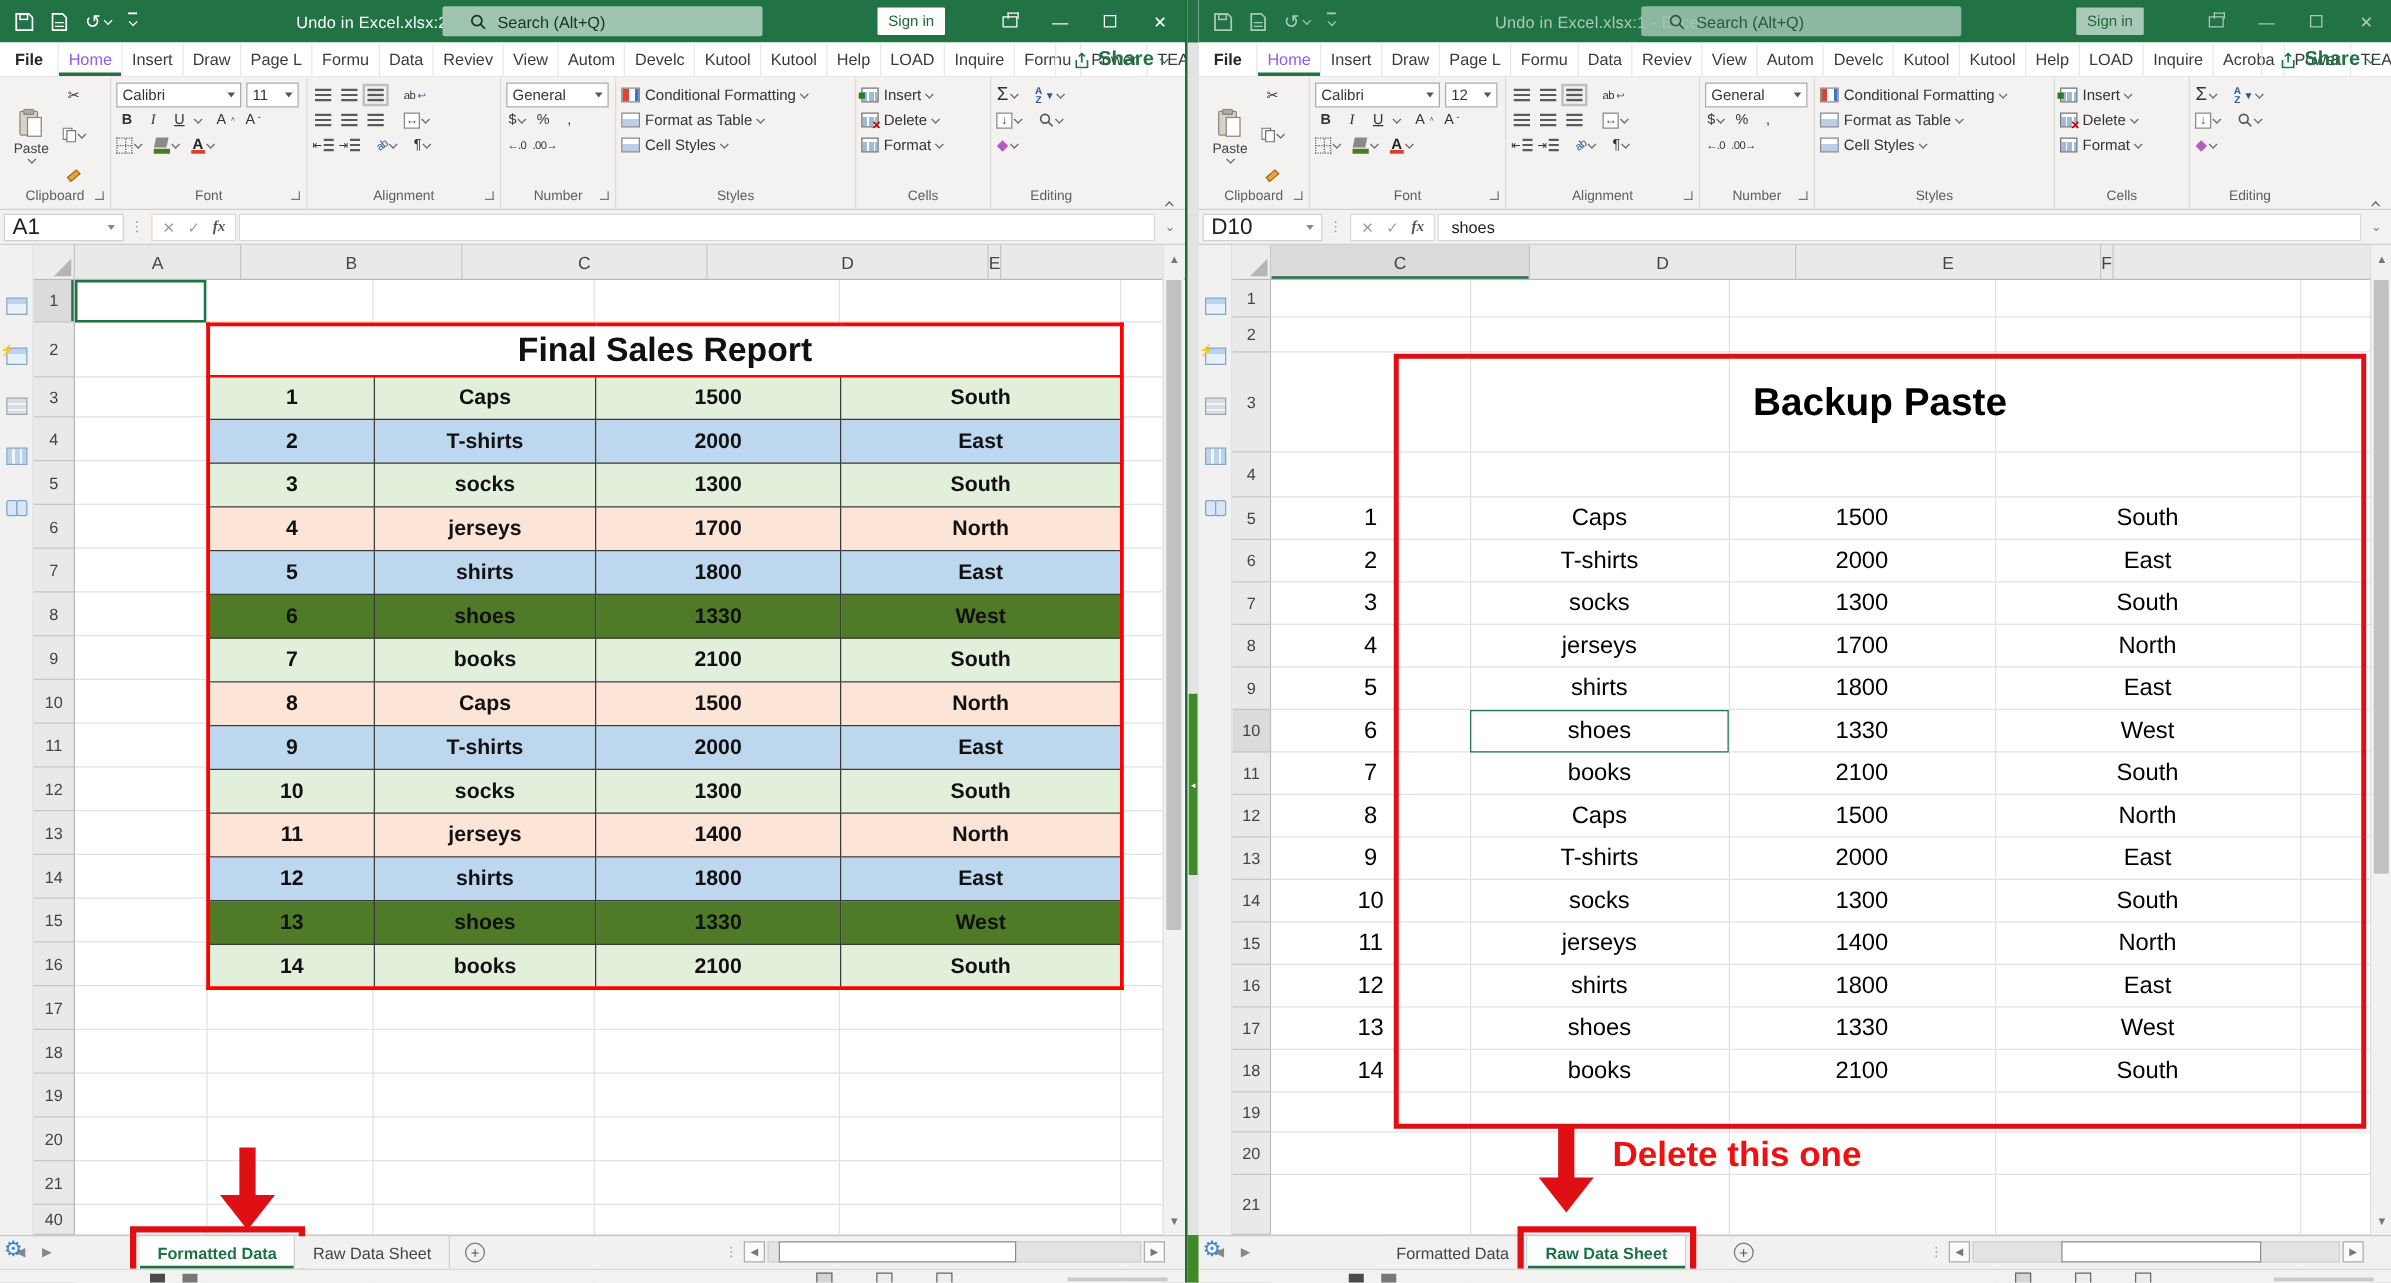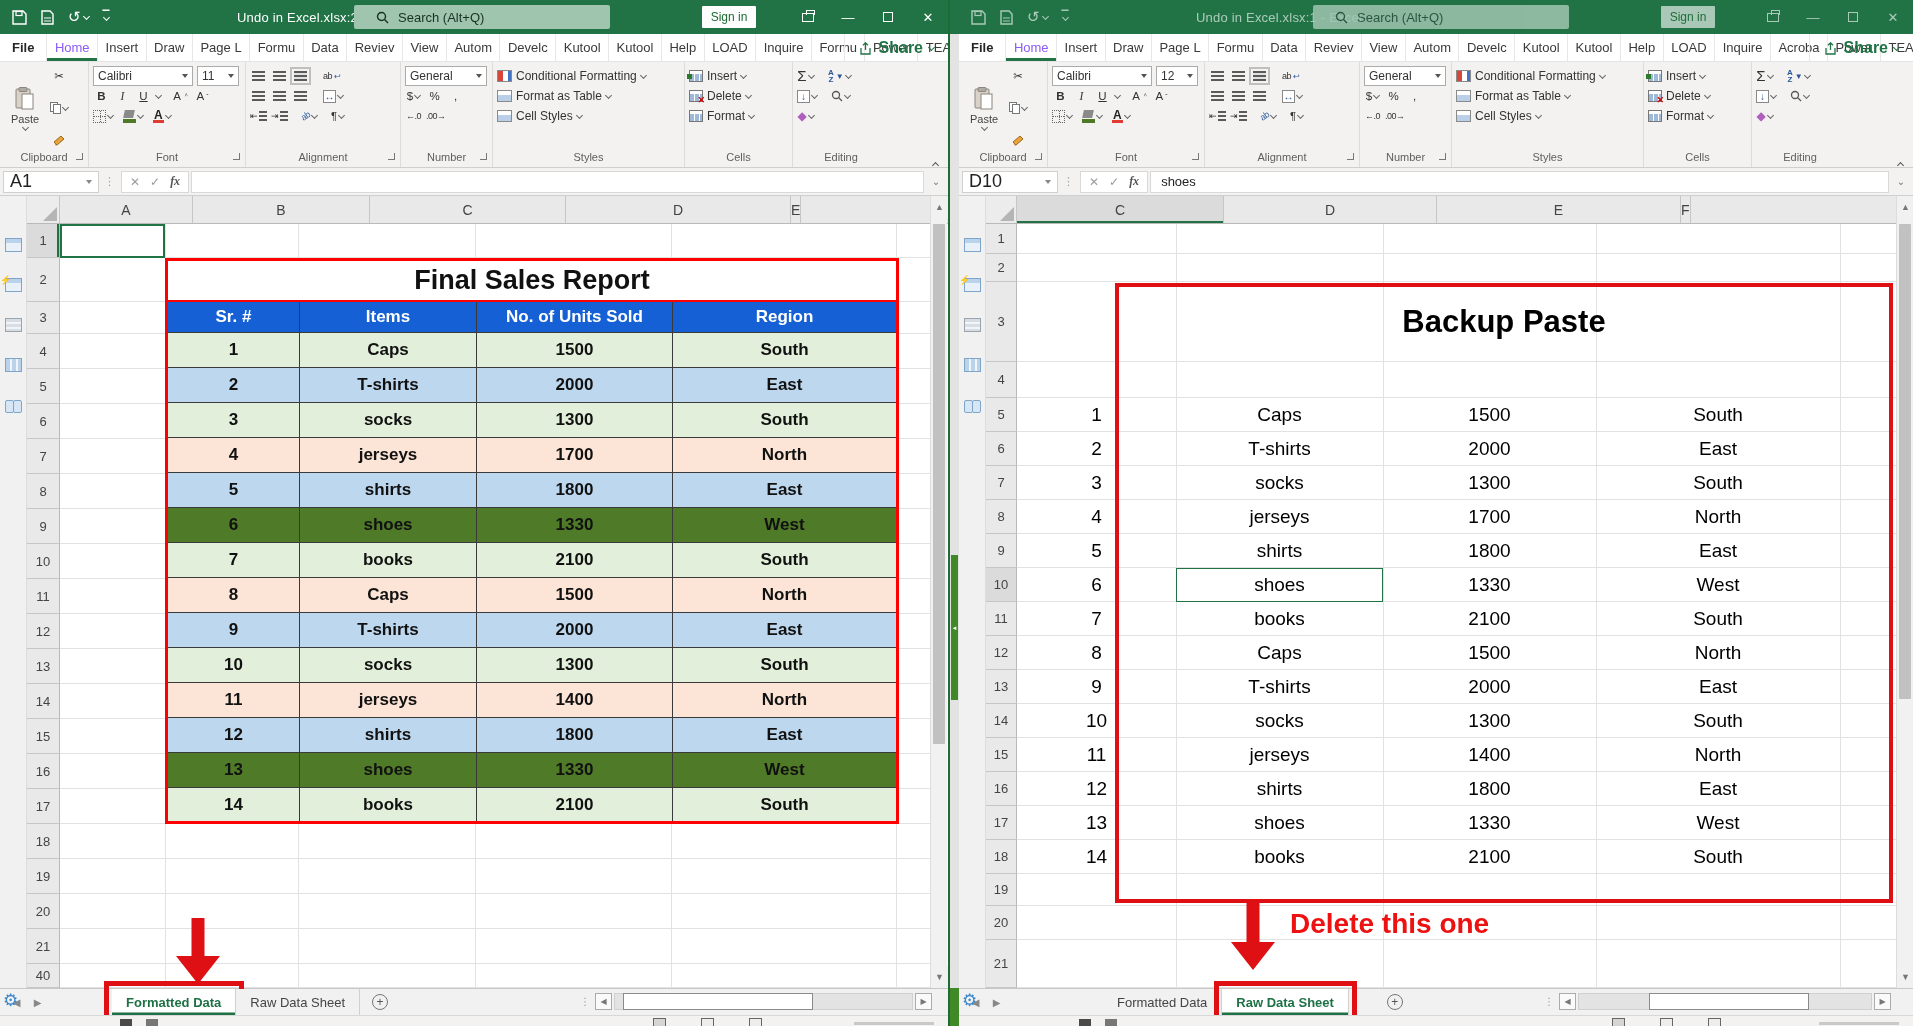--- a/index.html
+++ b/index.html
@@ -606,26 +606,20 @@
       <colgroup>
           <col>
           <col>
           <col>
           <col>
         </colgroup>
       <tbody>
         <tr class="titlerow">
             <td colspan="4">Final Sales Report</td>
           </tr>
-        <tr class="hdrrow">
-          <th>Sr. #</th>
-          <th>Items</th>
-          <th>No. of Units Sold</th>
-          <th>Region</th>
-        </tr>
       </tbody>
       <tbody>
 
           <tr class="drow tone-green">
             <td>1</td>
             <td>Caps</td>
             <td>1500</td>
             <td>South</td>
           </tr>
 

